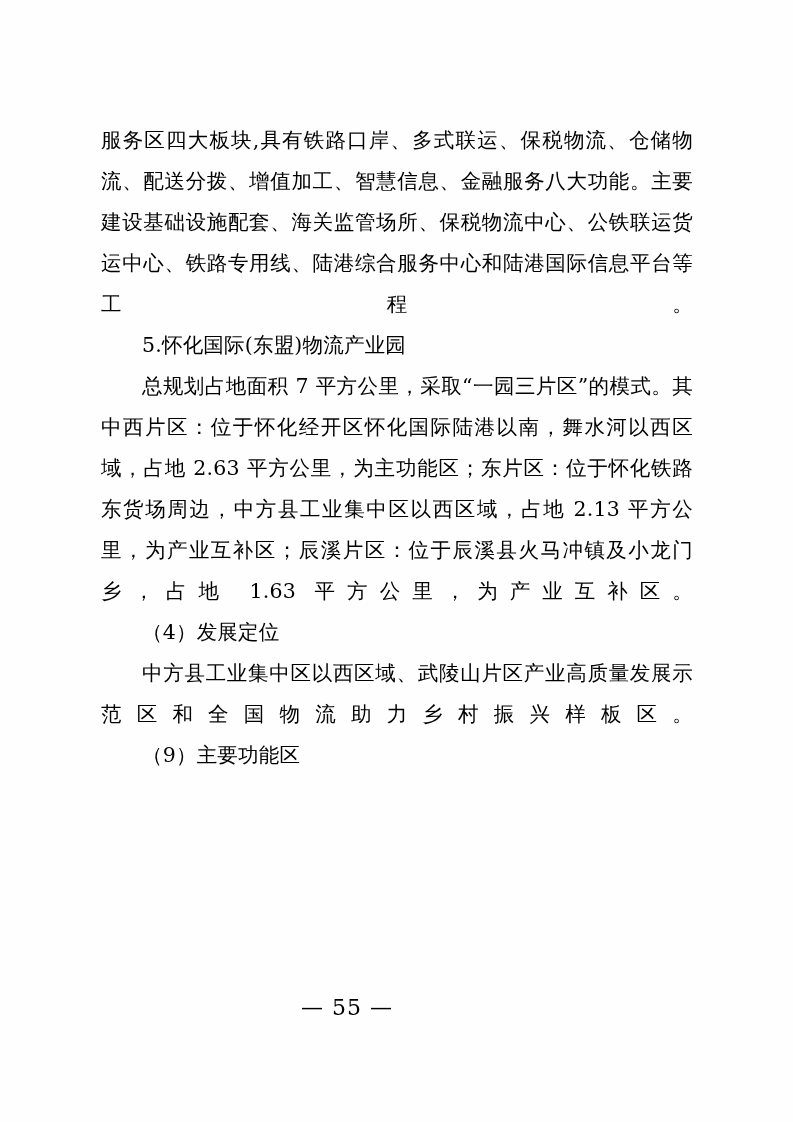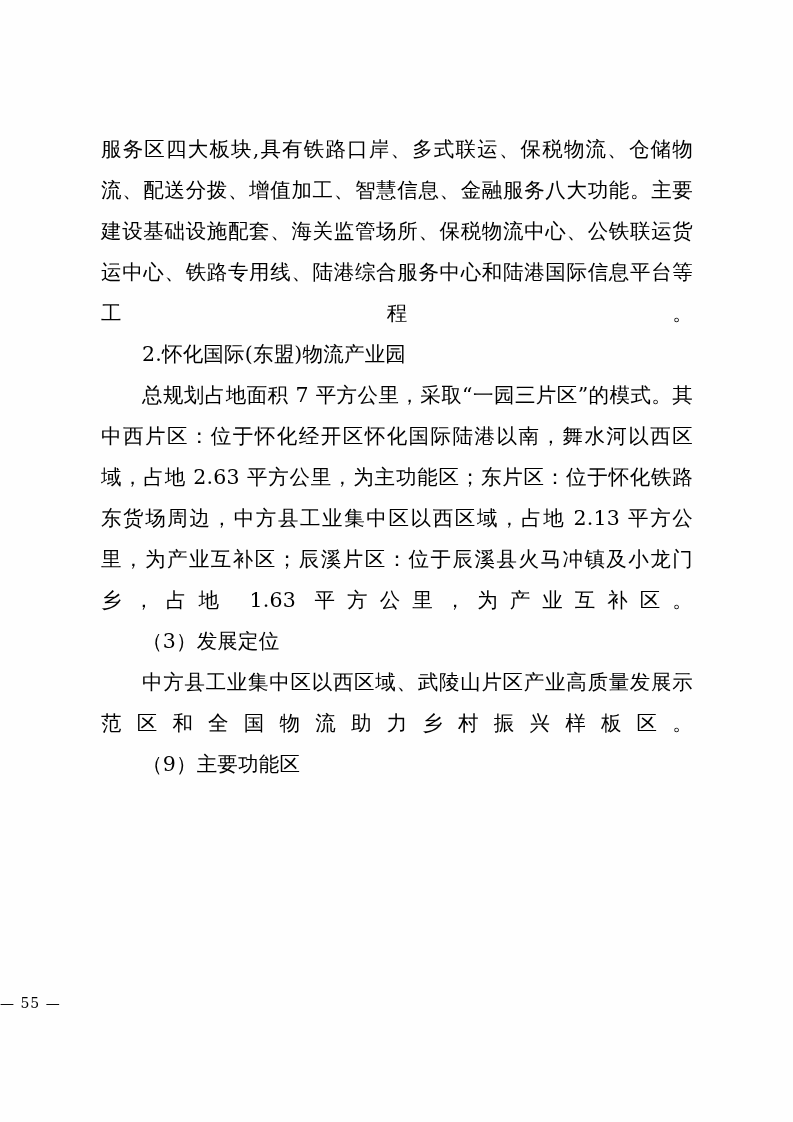--- a/index.html
+++ b/index.html
@@ -19,21 +19,21 @@
     position: absolute;
     left: 0;
     top: 0;
     width: 793px;
     height: 1122px;
     background: #fefefe;
   }
   .content {
     position: absolute;
     left: 101px;
-    top: 129px;
+    top: 120px;
     width: 592px;
   }
   .para {
     font-size: 20.5px;
     line-height: 41px;
     text-align: justify;
     text-align-last: left;
     letter-spacing: 0.2px;
     margin: 0;
     white-space: pre-wrap;
@@ -43,42 +43,42 @@
   }
   .para.justify-all {
     text-align: justify;
     text-align-last: justify;
   }
   .footer {
     position: absolute;
     left: 0;
     top: 995px;
     width: 793px;
-    text-align: left;
+    text-align: center;
     padding-right: 99px;
     box-sizing: border-box;
-    font-size: 14px;
+    font-size: 22px;
     font-family: "DejaVu Serif", serif;
     letter-spacing: 1px;
   }
 </style>
 </head>
 <body>
 
 <div class="page">
   <div class="content">
 
     <p class="para justify-all">服务区四大板块,具有铁路口岸、多式联运、保税物流、仓储物流、配送分拨、增值加工、智慧信息、金融服务八大功能。主要建设基础设施配套、海关监管场所、保税物流中心、公铁联运货运中心、铁路专用线、陆港综合服务中心和陆港国际信息平台等工程。</p>
 
-    <p class="para indent">2.怀化国际(东盟)物流产业园</p>
+    <p class="para indent">5.怀化国际(东盟)物流产业园</p>
 
 
     <p class="para indent justify-all">总规划占地面积 7 平方公里，采取“一园三片区”的模式。其中西片区：位于怀化经开区怀化国际陆港以南，舞水河以西区域，占地 2.63 平方公里，为主功能区；东片区：位于怀化铁路东货场周边，中方县工业集中区以西区域，占地 2.13 平方公里，为产业互补区；辰溪片区：位于辰溪县火马冲镇及小龙门乡，占地 1.63 平方公里，为产业互补区。</p>
 
-    <p class="para indent">（3）发展定位</p>
+    <p class="para indent">（4）发展定位</p>
 
     <p class="para indent justify-all">中方县工业集中区以西区域、武陵山片区产业高质量发展示范区和全国物流助力乡村振兴样板区。</p>
 
     <p class="para indent">（9）主要功能区</p>
 
 
   </div>
 
   <div class="footer">— 55 —</div>
 </div>

